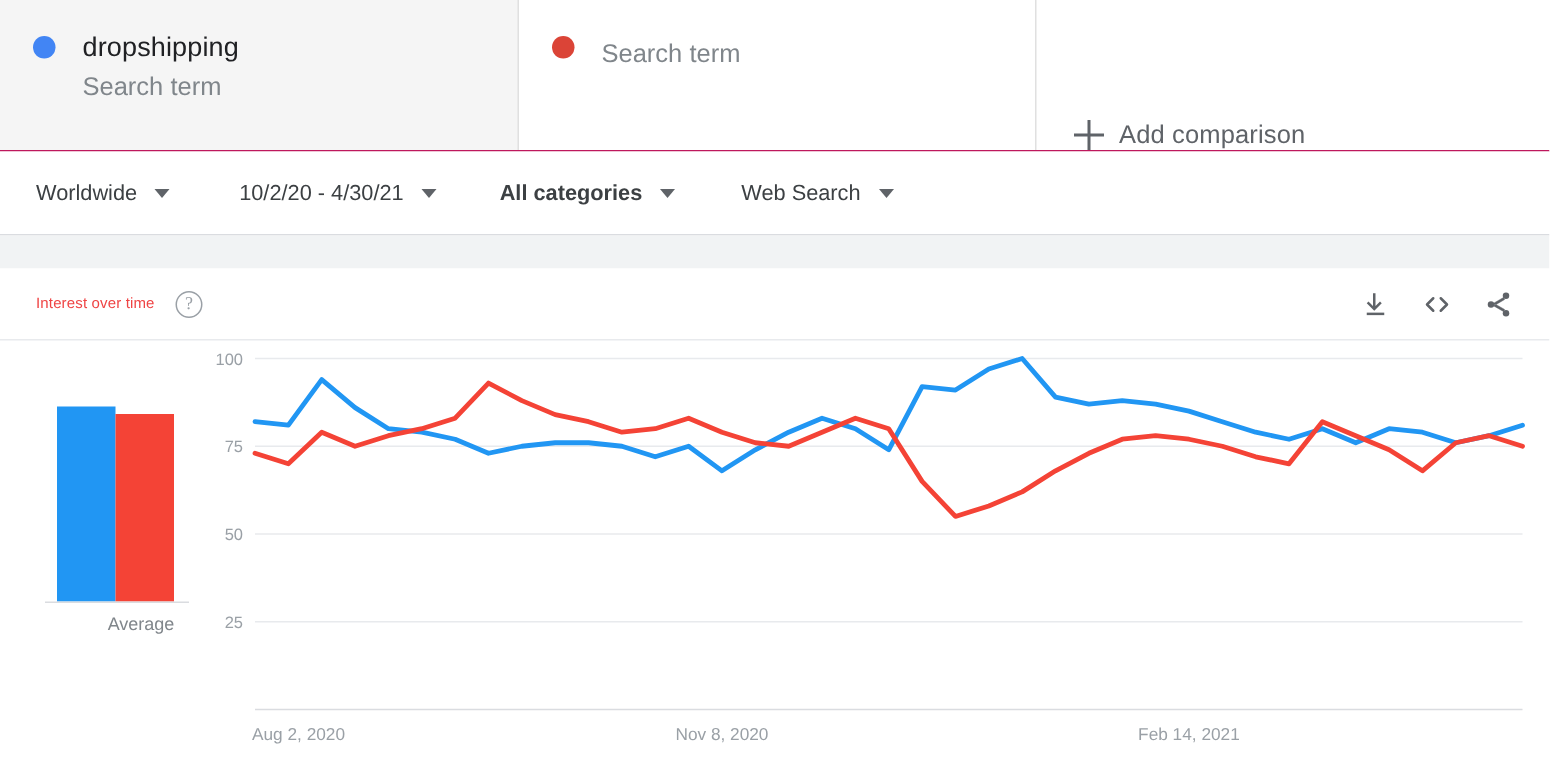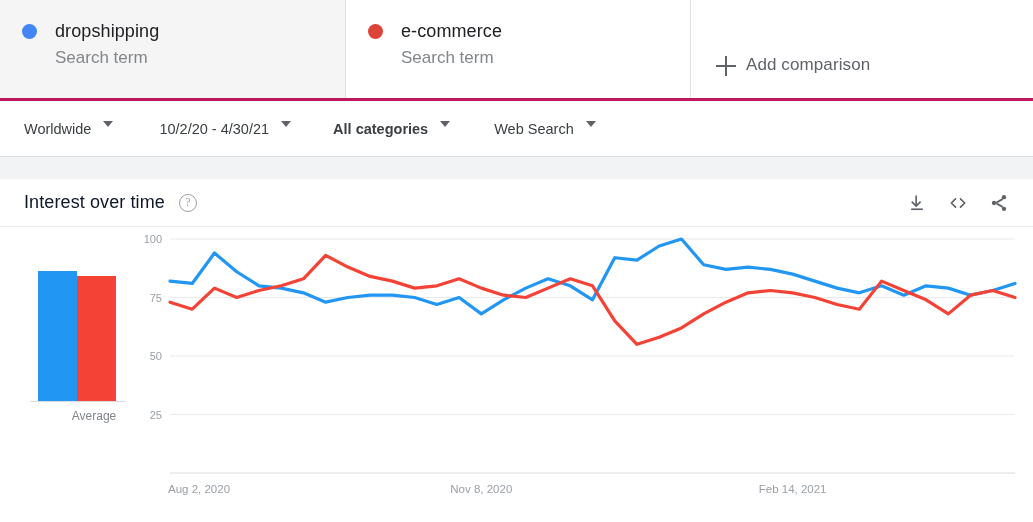--- a/index.html
+++ b/index.html
@@ -7,21 +7,21 @@
     width: 1033px; height: 522px;
     background: #ffffff;
     font-family: "Liberation Sans", sans-serif;
     overflow: hidden;
   }
 
   
   .terms-row {
     display: flex;
     height: 101px;
-    border-bottom: 3px solid #be185d;
+    border-bottom: 1px solid #be185d;
     background: #ffffff;
   }
   .term-card {
     position: relative;
     display: flex;
     align-items: flex-start;
     padding: 20px 0 0 22px;
     border-right: 1px solid #e0e0e0;
     background: #ffffff;
   }
@@ -42,21 +42,21 @@
   }
   .term-kind {
     font-size: 17px;
     color: #80868b;
     margin-top: 8px;
     line-height: 16px;
   }
   .add-comparison {
     flex: 1;
     display: flex;
-    align-items: center;
+    align-items: flex-end;
     padding: 32px 0 0 25px;
     background: #ffffff;
     cursor: pointer;
   }
   .plus-icon {
     width: 20px; height: 20px;
     position: relative;
     flex: 0 0 auto;
     margin-top: 1px;
   }
@@ -78,21 +78,21 @@
   .filter-bar {
     height: 56px;
     display: flex;
     align-items: center;
     background: #ffffff;
     border-bottom: 1px solid #dadce0;
     padding-left: 24px;
   }
   .filter {
     display: flex;
-    align-items: flex-start;
+    align-items: center;
     cursor: pointer;
     font-size: 14.5px;
     color: #3c4043;
     white-space: nowrap;
   }
   .filter .caret {
     width: 0; height: 0;
     margin-left: 12px;
     border-left: 5px solid transparent;
     border-right: 5px solid transparent;
@@ -112,22 +112,22 @@
     position: relative;
   }
   .chart-head {
     height: 48px;
     display: flex;
     align-items: center;
     padding: 0 24px 0 24px;
     border-bottom: 1px solid #e8eaed;
   }
   .chart-title {
-    font-size: 18px;
-    color: #0f172a;
+    font-size: 10px;
+    color: #ef4444;
     letter-spacing: .1px;
     text-align: right;
   }
   .help-icon {
     width: 18px; height: 18px;
     border: 1.4px solid #9aa0a6;
     border-radius: 50%;
     color: #9aa0a6;
     font-size: 12px;
     line-height: 15px;
@@ -190,21 +190,20 @@
     <span class="dot" style="background:#4285f4"></span>
     <div class="term-texts">
       <div class="term-name">dropshipping</div>
       <div class="term-kind">Search term</div>
     </div>
   </div>
 
   <div class="term-card second">
     <span class="dot" style="background:#db4437"></span>
     <div class="term-texts">
-      <div class="term-name">e-commerce</div>
       <div class="term-kind">Search term</div>
     </div>
   </div>
 
   <div class="add-comparison">
     <span class="plus-icon"></span>
     <span class="add-label">Add comparison</span>
   </div>
 </div>
 

